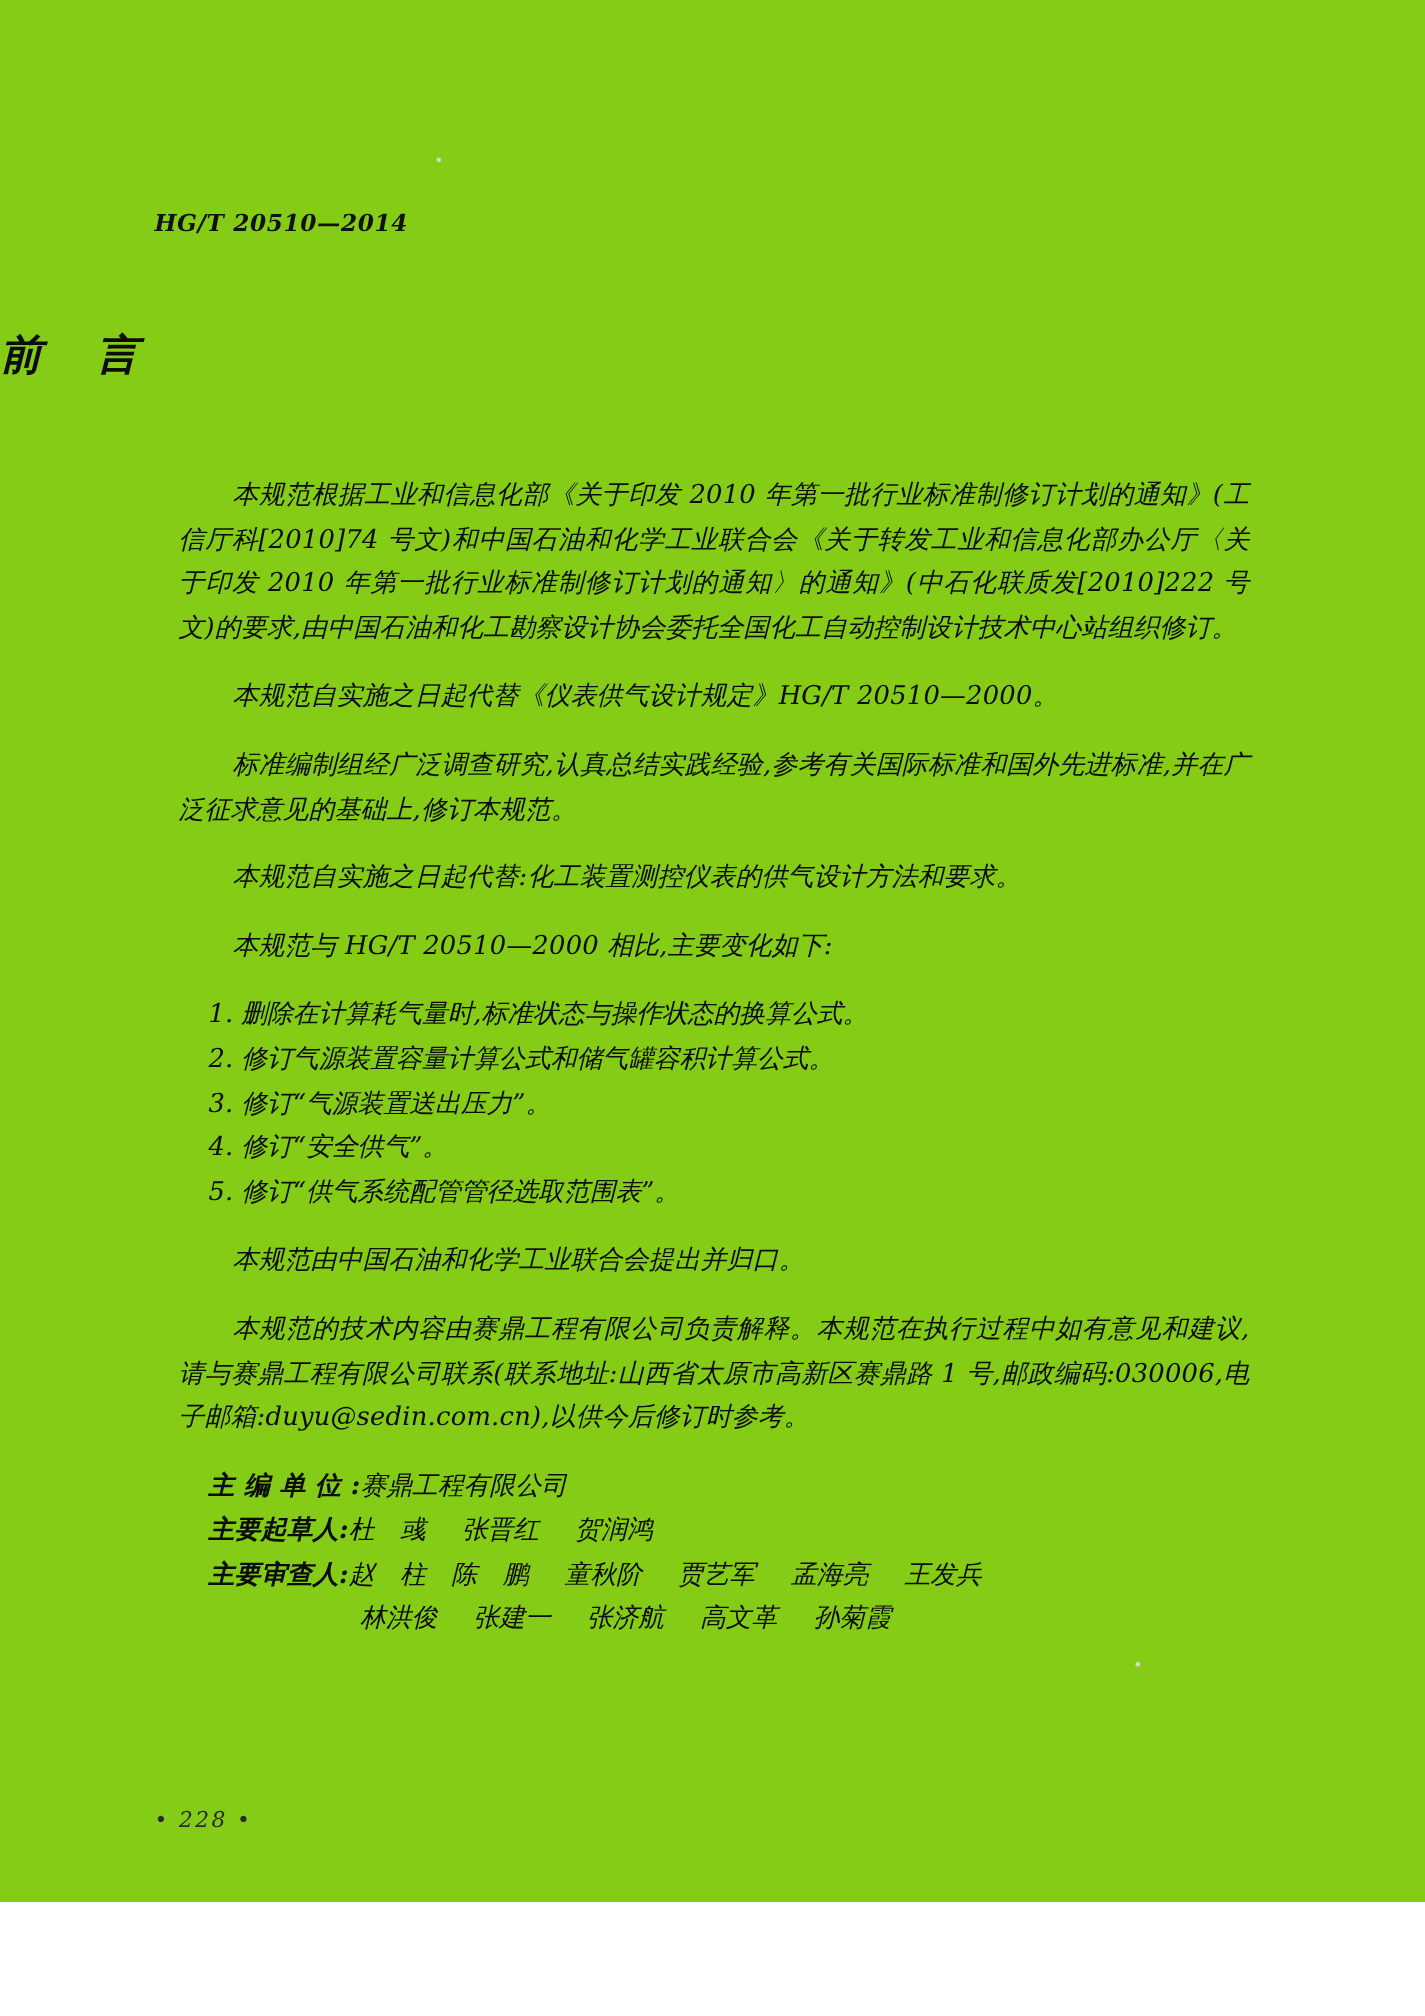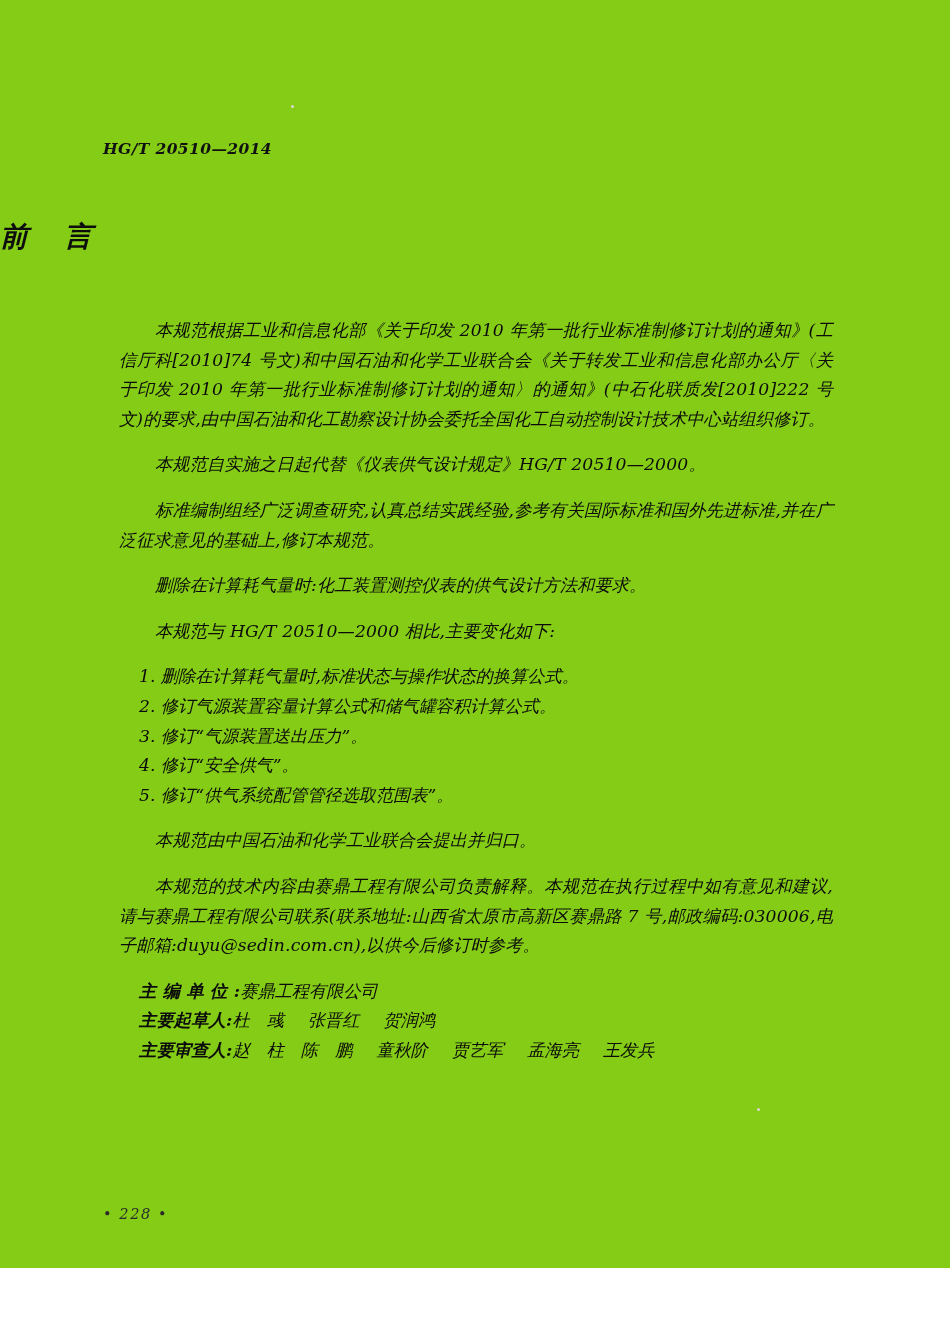--- a/index.html
+++ b/index.html
@@ -136,42 +136,45 @@
 
   <div class="doc-title">
     <span>前</span><span class="gap"></span><span>言</span>
   </div>
 
   <div class="body-block">
 
     <p class="para indent">本规范根据工业和信息化部《关于印发 2010 年第一批行业标准制修订计划的通知》(工信厅科[2010]74 号文)和中国石油和化学工业联合会《关于转发工业和信息化部办公厅〈关于印发 2010 年第一批行业标准制修订计划的通知〉的通知》(中石化联质发[2010]222 号文)的要求,由中国石油和化工勘察设计协会委托全国化工自动控制设计技术中心站组织修订。</p>
     <p class="para indent">本规范自实施之日起代替《仪表供气设计规定》HG/T 20510—2000。</p>
     <p class="para indent">标准编制组经广泛调查研究,认真总结实践经验,参考有关国际标准和国外先进标准,并在广泛征求意见的基础上,修订本规范。</p>
-    <p class="para indent">删除在计算耗气量时:化工装置测控仪表的供气设计方法和要求。</p>
+    <p class="para indent">本规范自实施之日起代替:化工装置测控仪表的供气设计方法和要求。</p>
     <p class="para indent">本规范与 HG/T 20510—2000 相比,主要变化如下:</p>
 
     <p class="list-item">1. 删除在计算耗气量时,标准状态与操作状态的换算公式。</p>
     <p class="list-item">2. 修订气源装置容量计算公式和储气罐容积计算公式。</p>
     <p class="list-item">3. 修订“气源装置送出压力”。</p>
     <p class="list-item">4. 修订“安全供气”。</p>
     <p class="list-item">5. 修订“供气系统配管管径选取范围表”。</p>
 
     <p class="para indent">本规范由中国石油和化学工业联合会提出并归口。</p>
-    <p class="para indent">本规范的技术内容由赛鼎工程有限公司负责解释。本规范在执行过程中如有意见和建议,请与赛鼎工程有限公司联系(联系地址:山西省太原市高新区赛鼎路 7 号,邮政编码:030006,电子邮箱:duyu@sedin.com.cn),以供今后修订时参考。</p>
+    <p class="para indent">本规范的技术内容由赛鼎工程有限公司负责解释。本规范在执行过程中如有意见和建议,请与赛鼎工程有限公司联系(联系地址:山西省太原市高新区赛鼎路 1 号,邮政编码:030006,电子邮箱:duyu@sedin.com.cn),以供今后修订时参考。</p>
 
     <p class="sig-line">
       <span class="sig-label spaced">主编单位</span><span class="sig-label">:</span><span>赛鼎工程有限公司</span>
     </p>
 
     <p class="sig-line">
       <span class="sig-label">主要起草人</span><span class="sig-label">:</span><span>杜</span><span class="name-sep"></span><span>彧</span><span class="name-sep wide"></span><span>张晋红</span><span class="name-sep wide"></span><span>贺润鸿</span>
     </p>
 
     <p class="sig-line">
       <span class="sig-label">主要审查人</span><span class="sig-label">:</span><span>赵</span><span class="name-sep"></span><span>柱</span><span class="name-sep"></span><span>陈</span><span class="name-sep"></span><span>鹏</span><span class="name-sep wide"></span><span>童秋阶</span><span class="name-sep wide"></span><span>贾艺军</span><span class="name-sep wide"></span><span>孟海亮</span><span class="name-sep wide"></span><span>王发兵</span>
     </p>
 
+    <p class="sig-cont">
+      <span>林洪俊</span><span class="name-sep wide"></span><span>张建一</span><span class="name-sep wide"></span><span>张济航</span><span class="name-sep wide"></span><span>高文革</span><span class="name-sep wide"></span><span>孙菊霞</span>
+    </p>
 
   </div>
 
   <div class="page-number">• 228 •</div>
 
 </div>
 
 </body></html>

